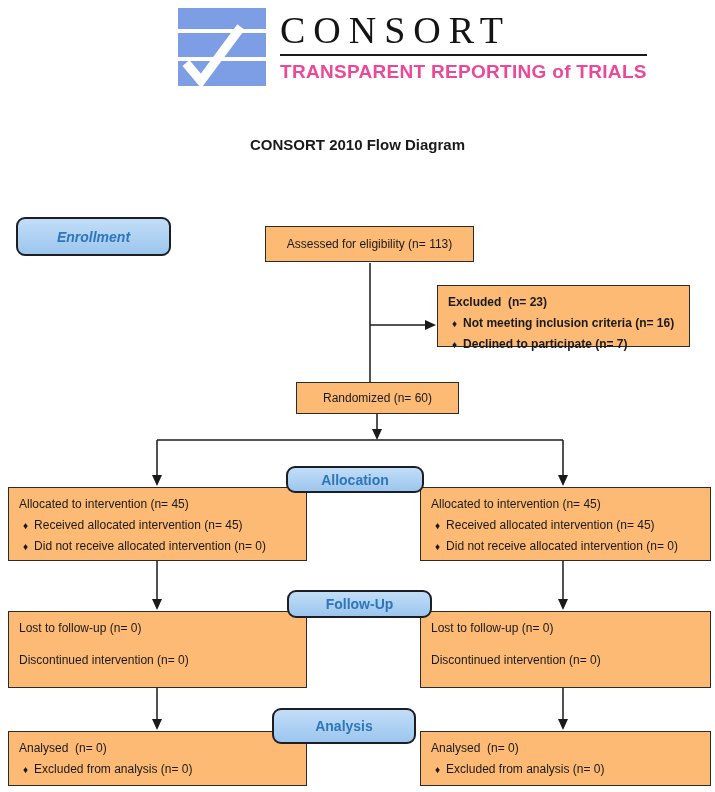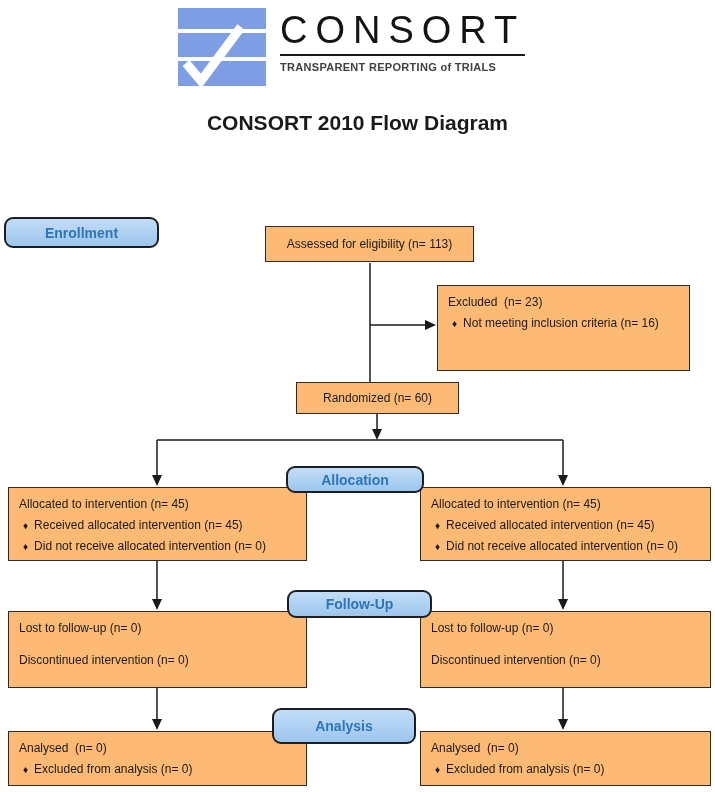--- a/index.html
+++ b/index.html
@@ -6,32 +6,32 @@
   .canvas{
     position:relative;width:715px;height:792px;background:#ffffff;
     font-family:"Liberation Sans",sans-serif;color:var(--text,#1a1a1a);
     overflow:hidden;
   }
   
   .logo{position:absolute;left:178px;top:8px;display:flex;align-items:flex-start;}
   .logo-icon{width:88px;height:78px;display:block;}
   .logo-textcol{margin-left:14px;padding-top:2px;}
   .brand{
-    font-family:Liberation Sans, sans-serif;font-size:38px;font-weight:400;
+    font-family:Liberation Serif, serif;font-size:38px;font-weight:400;
     letter-spacing:8px;line-height:1.1;color:#141414;
     border-bottom:2px solid #1a1a1a;padding-bottom:2px;white-space:nowrap;
   }
   .tagline{
-    margin-top:5px;font-size:11px;font-weight:bold;letter-spacing:0.3px;
-    color:#404040;white-space:nowrap;
+    margin-top:5px;font-size:19px;font-weight:bold;letter-spacing:0.3px;
+    color:#ec4899;white-space:nowrap;
   }
   
   .doc-title{
-    position:absolute;left:0;top:111px;width:100%;text-align:center;
-    font-size:21px;font-weight:bold;
+    position:absolute;left:0;top:136px;width:100%;text-align:center;
+    font-size:15px;font-weight:bold;
   }
   
   .connectors{position:absolute;left:0;top:0;z-index:1;pointer-events:none;}
   .connectors path{stroke:var(--arrow,#1a1a1a);stroke-width:1.5;fill:none;}
   .connectors polygon{fill:var(--arrow,#1a1a1a);}
   
   .box{
     position:absolute;z-index:2;background:#fdba74;
     border:1.5px solid var(--box-border,#2b2b2b);
     font-size:12px;line-height:1.35;box-sizing:border-box;
@@ -95,30 +95,31 @@
     <polygon points="152,599 162,599 157,610"></polygon>
     <path d="M563,561 V599"></path>
     <polygon points="558,599 568,599 563,610"></polygon>
 
     <path d="M157,688 V719"></path>
     <polygon points="152,719 162,719 157,730"></polygon>
     <path d="M563,688 V719"></path>
     <polygon points="558,719 568,719 563,730"></polygon>
   </svg>
 
-  <div class="stage-label" style="left:4px;top:217px;width:155px;height:31px;">Enrollment</div>
+  <div class="stage-label" style="left:16px;top:217px;width:155px;height:39px;font-style:italic;">Enrollment</div>
   <div class="stage-label" style="left:286px;top:466px;width:138px;height:27px;">Allocation</div>
   <div class="stage-label" style="left:287px;top:590px;width:145px;height:28px;">Follow-Up</div>
   <div class="stage-label" style="left:272px;top:708px;width:144px;height:36px;">Analysis</div>
 
   <div class="box center pre" style="left:265px;top:226px;width:209px;height:36px;">Assessed for eligibility (n= 113)</div>
 
-  <div class="box padded" style="left:437px;top:285px;width:253px;height:86px;">
+  <div class="box padded" style="left:437px;top:285px;width:253px;height:62px;font-weight:bold;">
     <div class="box-line">Excluded  (n= 23)</div>
     <div class="bullet-line"><span class="bullet">♦</span><span>Not meeting inclusion criteria (n= 16)</span></div>
+    <div class="bullet-line"><span class="bullet">♦</span><span>Declined to participate (n= 7)</span></div>
   </div>
 
   <div class="box center pre" style="left:296px;top:382px;width:163px;height:32px;">Randomized (n= 60)</div>
 
   <div class="box padded" style="left:8px;top:487px;width:299px;height:74px;">
     <div class="box-line">Allocated to intervention (n= 45)</div>
     <div class="bullet-line"><span class="bullet">♦</span><span>Received allocated intervention (n= 45)</span></div>
     <div class="bullet-line"><span class="bullet">♦</span><span>Did not receive allocated intervention (n= 0)</span></div>
   </div>
   <div class="box padded" style="left:420px;top:487px;width:291px;height:74px;">

